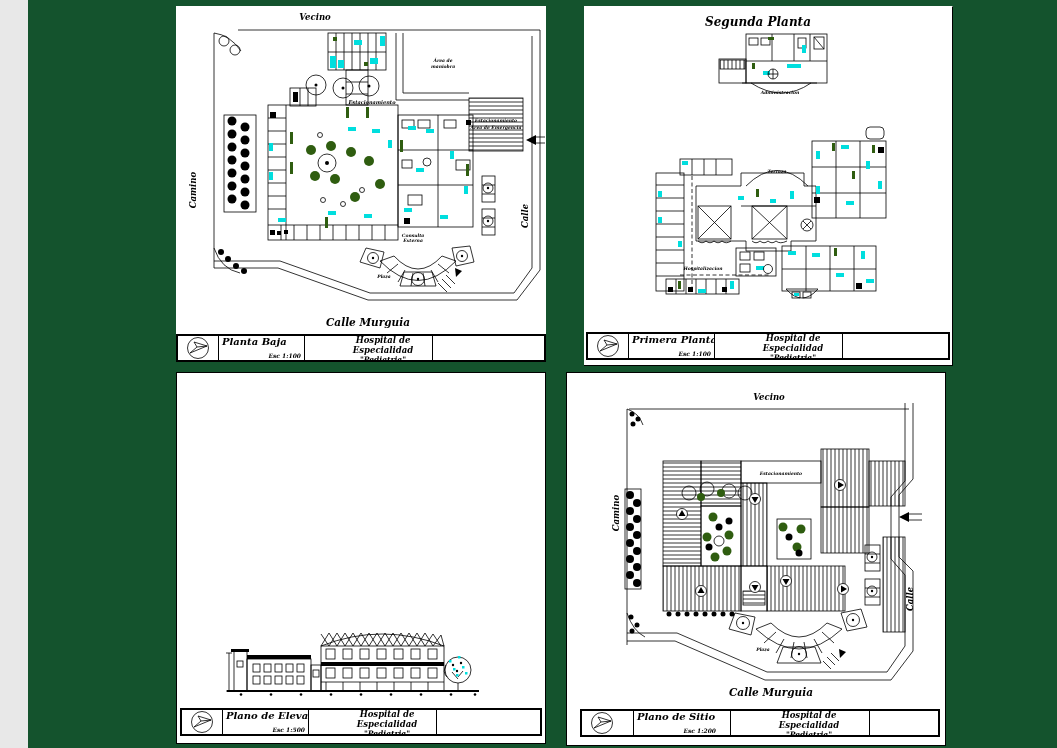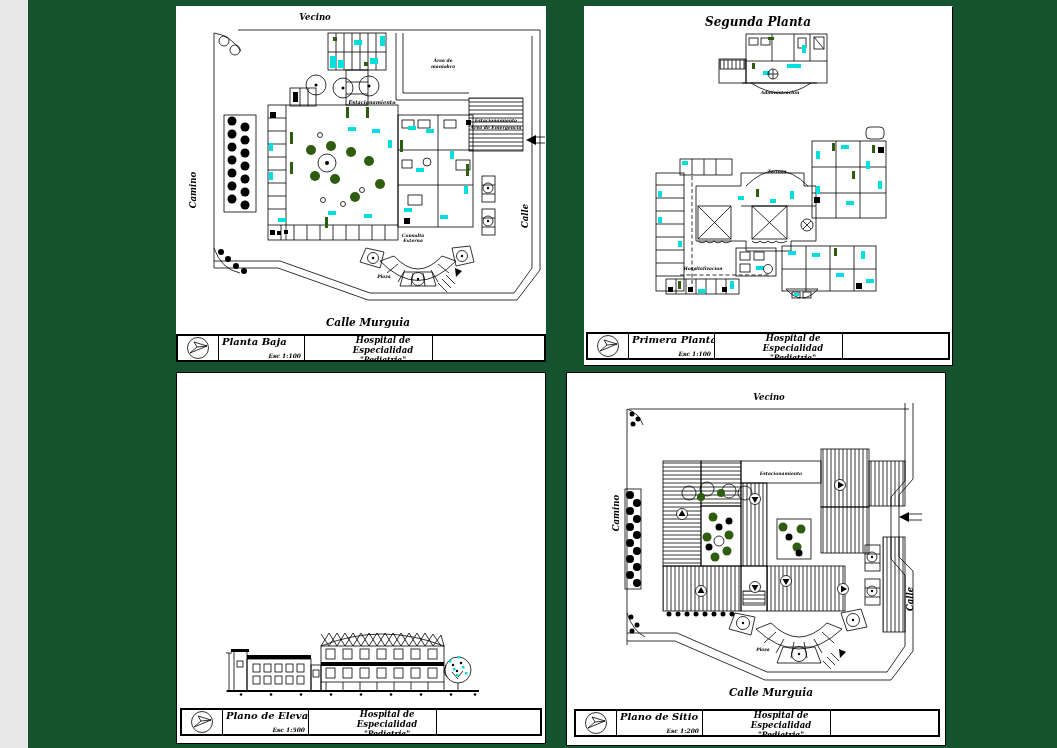--- a/index.html
+++ b/index.html
@@ -635,21 +635,21 @@
         <path d="M880,513 H893 M880,519 H893"></path>
       </g>
 
       <text class="lbl-street" x="740" y="399" text-anchor="middle">Vecino</text>
       <text class="lbl-street" x="590" y="512" text-anchor="middle" transform="rotate(-90 590 512)">Camino</text>
       <text class="lbl-street" x="884" y="598" text-anchor="middle" transform="rotate(-90 884 598)">Calle</text>
       <text class="lbl-street-lg" x="742" y="695" text-anchor="middle">Calle Murguia</text>
       <text class="lbl-tiny" x="734" y="650" text-anchor="middle">Plaza</text>
     </svg>
 
-    <div class="titleblock" style="left:7px; right:5px; bottom:8px;">
+    <div class="titleblock" style="left:13px; right:5px; bottom:8px;gap:11px;">
       <div class="tb-cell tb-logo">
         <svg width="32" height="24" viewBox="0 0 32 24">
             <circle cx="16" cy="12" r="10.5"></circle>
             <path d="M8,17 L25,10 L12,6 L15,11 L8,17 M15,11 L25,10"></path>
           </svg>
       </div>
       <div class="tb-cell tb-name">
         <div class="tb-title">Plano de Sitio</div>
         <div class="tb-scale">Esc 1:200</div>
       </div>

